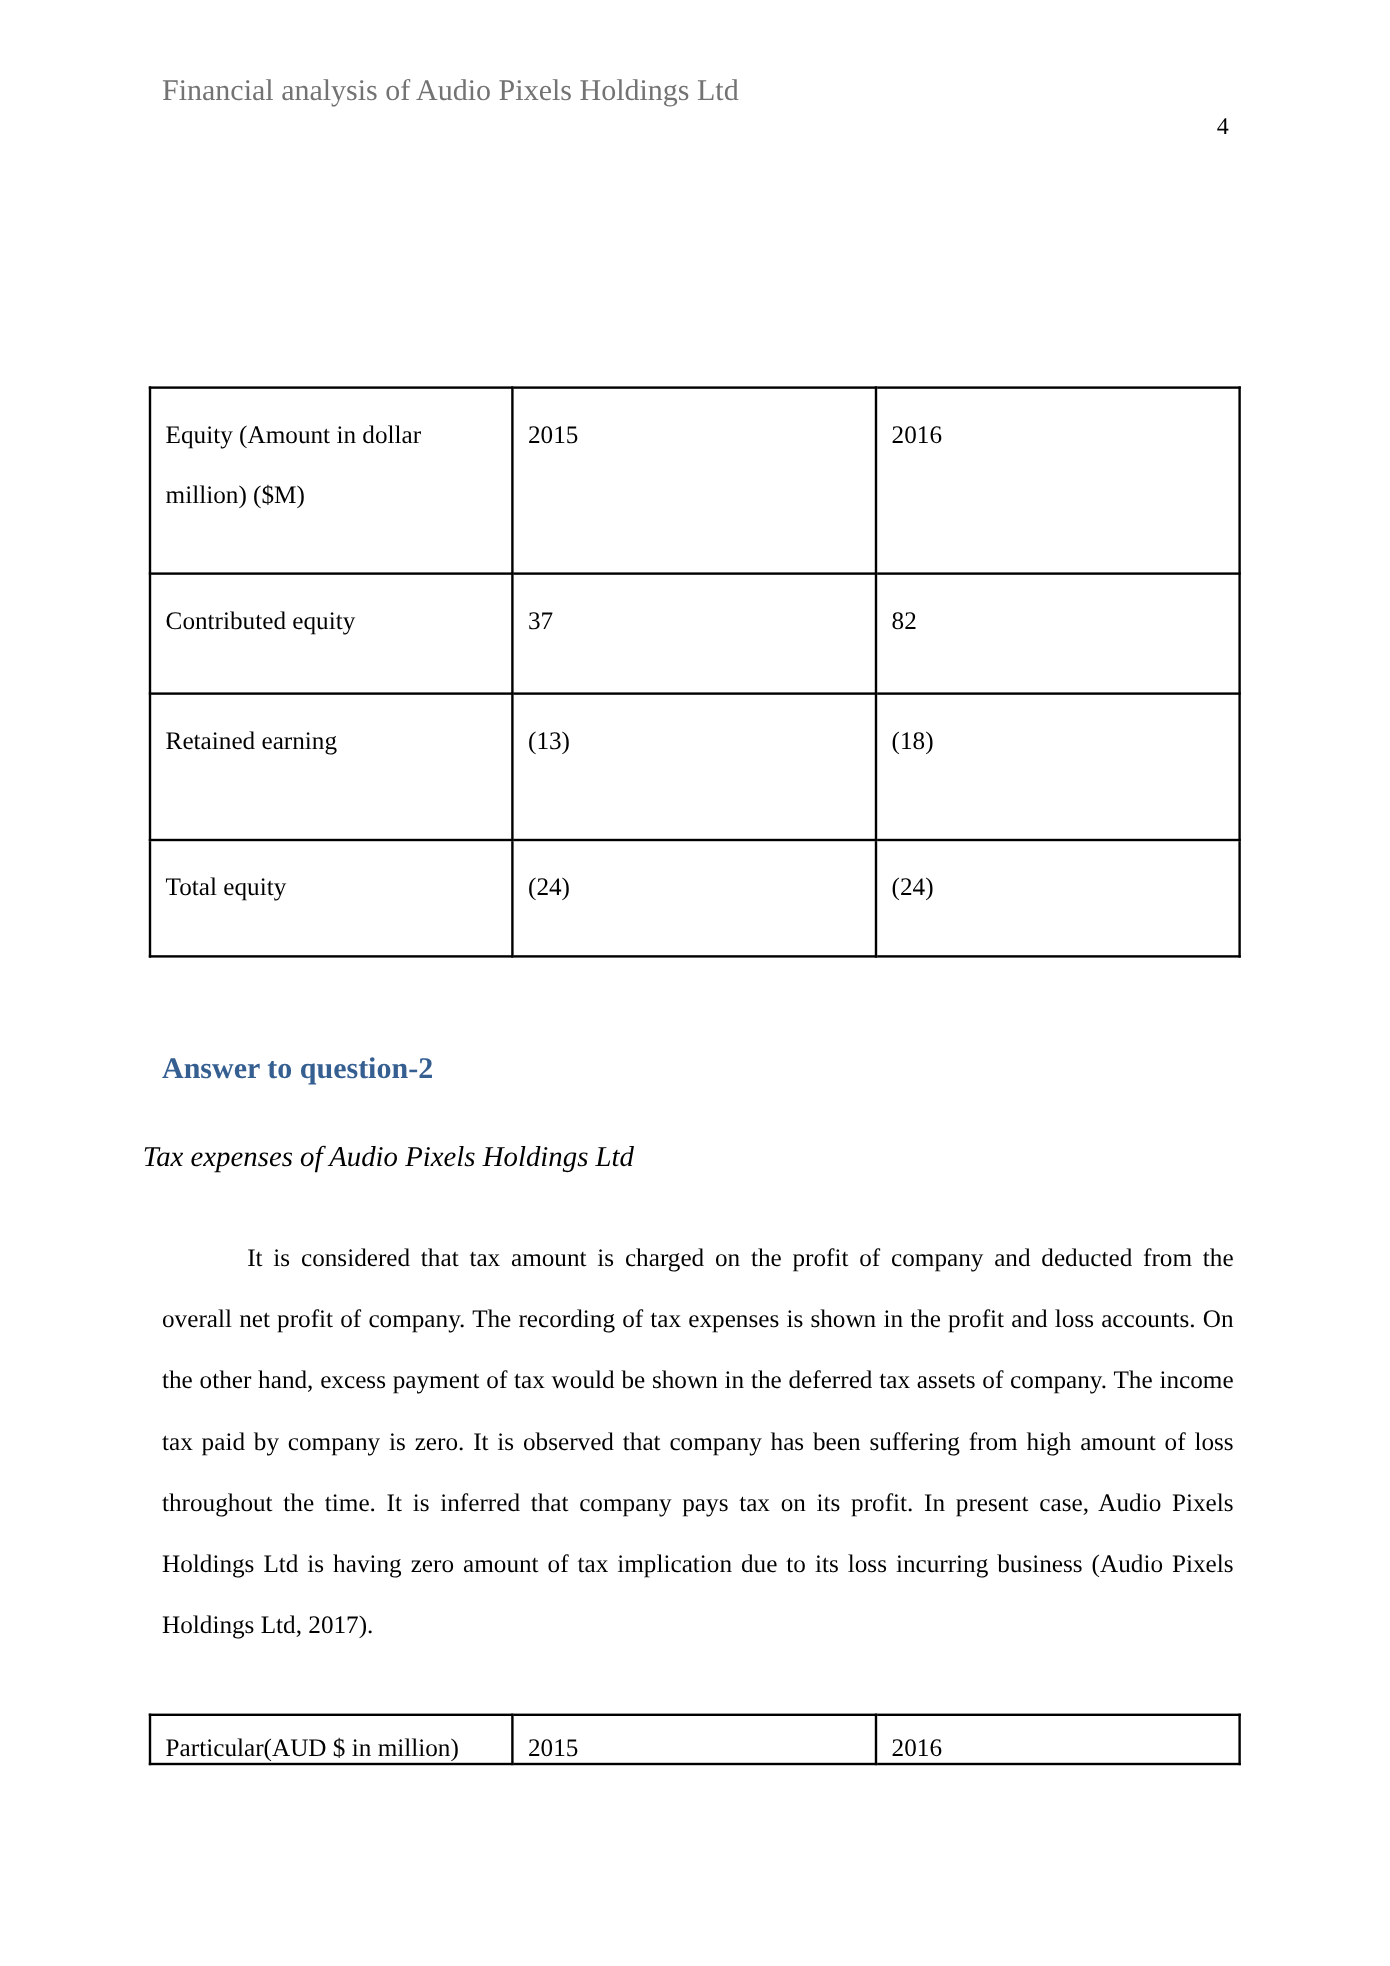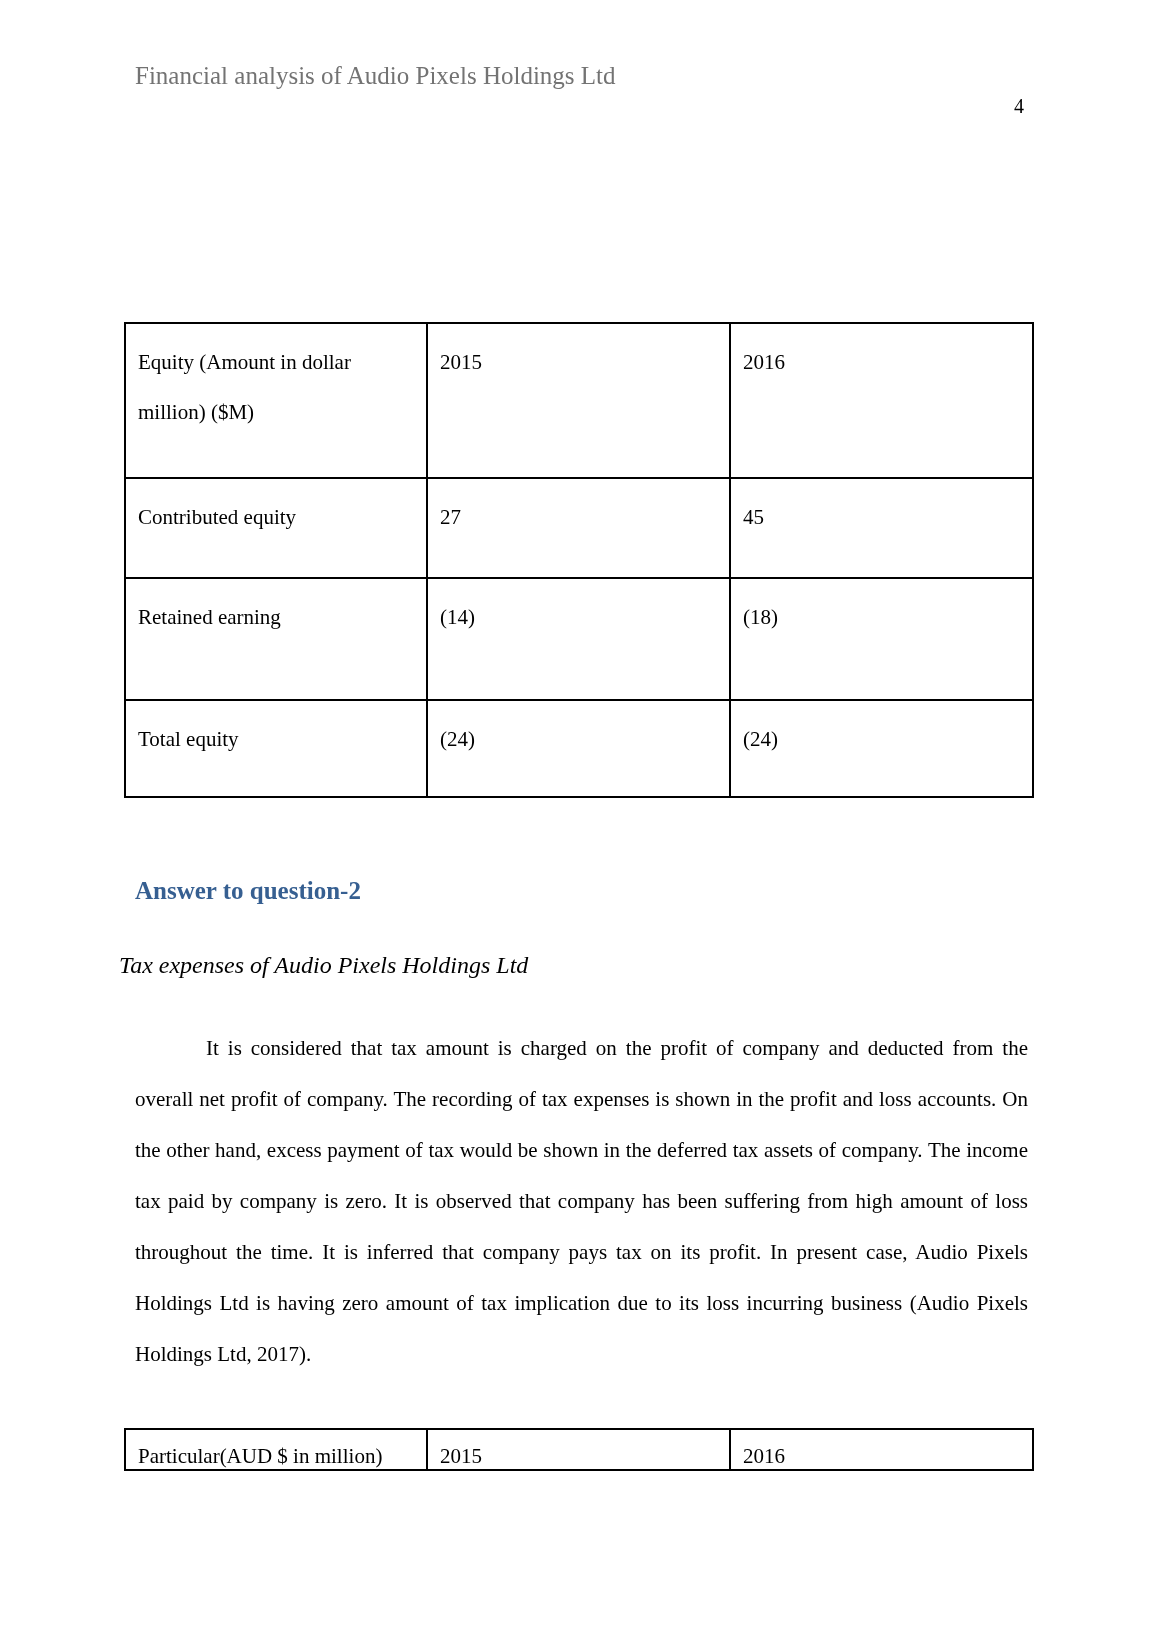--- a/index.html
+++ b/index.html
@@ -105,26 +105,26 @@
         <col style="width:303px">
     </colgroup>
     <tbody>
       <tr class="row-header">
         <td>Equity (Amount in dollar million)  ($M)</td>
         <td>2015</td>
         <td>2016</td>
       </tr>
       <tr class="row-contrib">
         <td>Contributed equity</td>
-        <td>27</td>
-        <td>45</td>
+        <td>37</td>
+        <td>82</td>
       </tr>
       <tr class="row-retained">
         <td>Retained earning</td>
-        <td>(14)</td>
+        <td>(13)</td>
         <td>(18)</td>
       </tr>
       <tr class="row-total">
         <td>Total equity</td>
         <td>(24)</td>
         <td>(24)</td>
       </tr>
     </tbody>
   </table>
 

